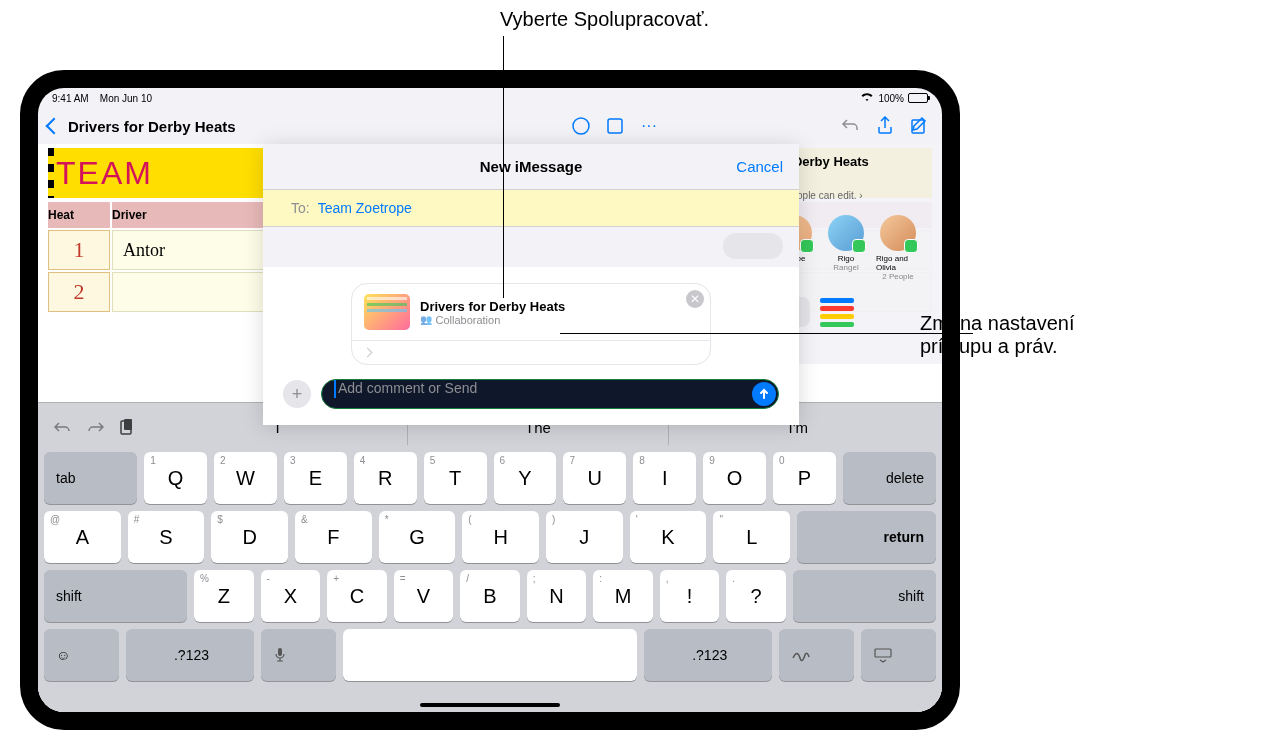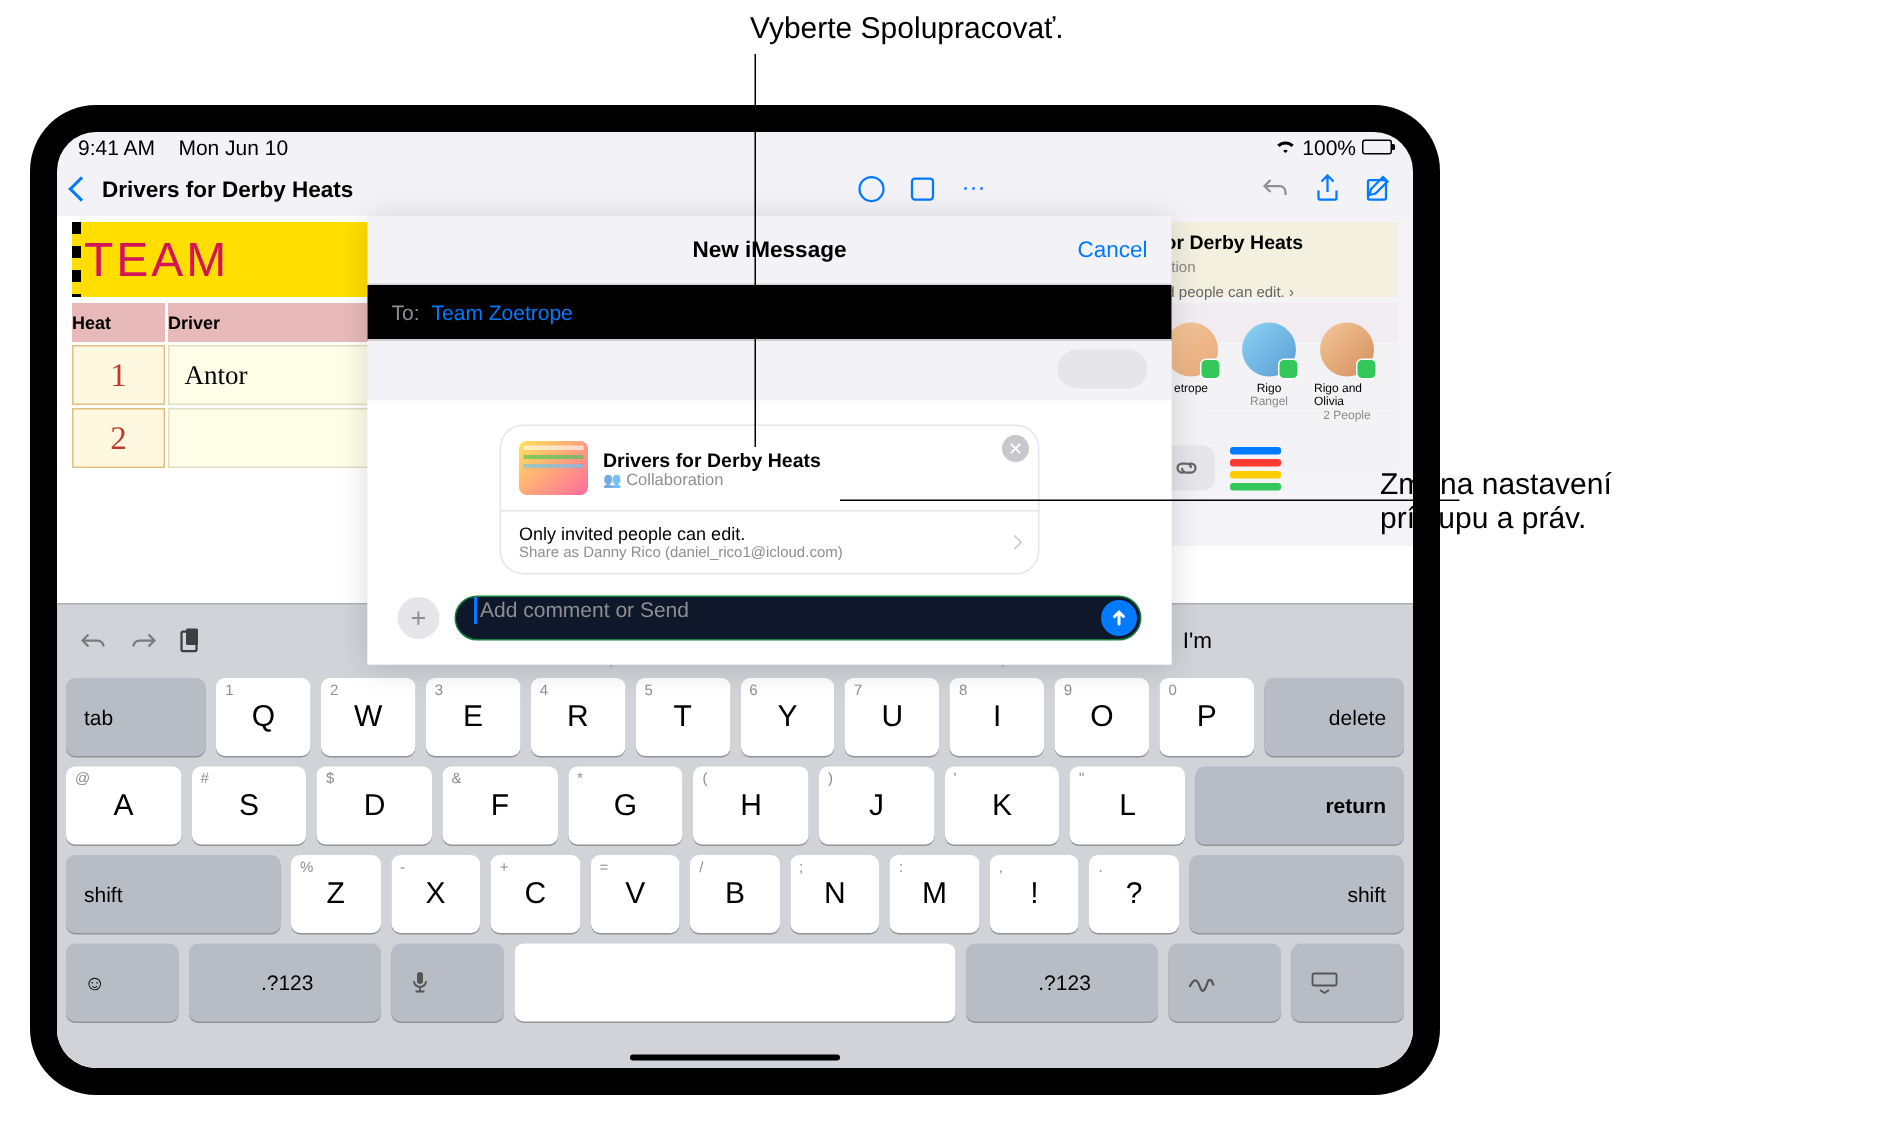--- a/index.html
+++ b/index.html
@@ -45,21 +45,21 @@
   position: relative;
 }
 
 
 .status-bar {
   height: 20px;
   display: flex;
   justify-content: space-between;
   align-items: center;
   padding: 0 14px;
-  font-size: 14px;
+  font-size: 10px;
   color: #000;
   font-weight: 500;
 }
 .status-right { display: flex; align-items: center; gap: 4px; }
 .battery-icon {
   width: 20px; height: 10px;
   border: 1px solid #000;
   border-radius: 2px;
   position: relative;
 }
@@ -216,21 +216,21 @@
   gap: 3px;
 }
 .palette-dot {
   width: 100%; height: 5px;
   border-radius: 2px;
 }
 
 
 .modal {
   position: absolute;
-  left: 207px;
+  left: 225px;
   top: 56px;
   width: 536px;
   background: #f2f2f7;
   border-radius: 0;
   box-shadow: 0 2px 20px rgba(0,0,0,0.15);
   z-index: 50;
 }
 .modal-header {
   height: 46px;
   display: flex;
@@ -240,26 +240,26 @@
   border-bottom: 0.5px solid #d1d1d6;
 }
 .modal-title { font-size: 15px; font-weight: 600; }
 .modal-cancel {
   position: absolute;
   right: 16px;
   color: #007aff;
   font-size: 15px;
 }
 .to-field {
-  padding: 10px 16px;
+  padding: 10px 28px;
   display: flex;
   gap: 8px;
   font-size: 14px;
   border-bottom: 0.5px solid #d1d1d6;
-  background: #000000;
+  background: #fef9c3;
   align-items: center;
 }
 .to-label { color: #8e8e93; }
 .to-value { color: #007aff; }
 
 .compose-area {
   padding: 16px 16px 6px;
   background: #fff;
 }
 .attach-card {
@@ -597,24 +597,20 @@
             <div class="card-thumb"></div>
             <div class="card-titles">
               <div class="card-title">Drivers for Derby Heats</div>
               <div class="card-sub">
                 <span class="people-icon">👥</span>
                 <span>Collaboration</span>
               </div>
             </div>
           </div>
           <div class="card-bottom">
-            <div>
-              <div class="card-perm-title">Only invited people can edit.</div>
-              <div class="card-perm-sub">Share as Danny Rico (daniel_rico1@icloud.com)</div>
-            </div>
             <div class="chev-right"></div>
           </div>
         </div>
         <div class="message-input-row">
           <div class="plus-btn">+</div>
           <div class="msg-input">
             <div class="cursor-bar"></div>
             <span>Add comment or Send</span>
             <div class="send-btn">
               <svg width="12" height="12" viewBox="0 0 12 12">

